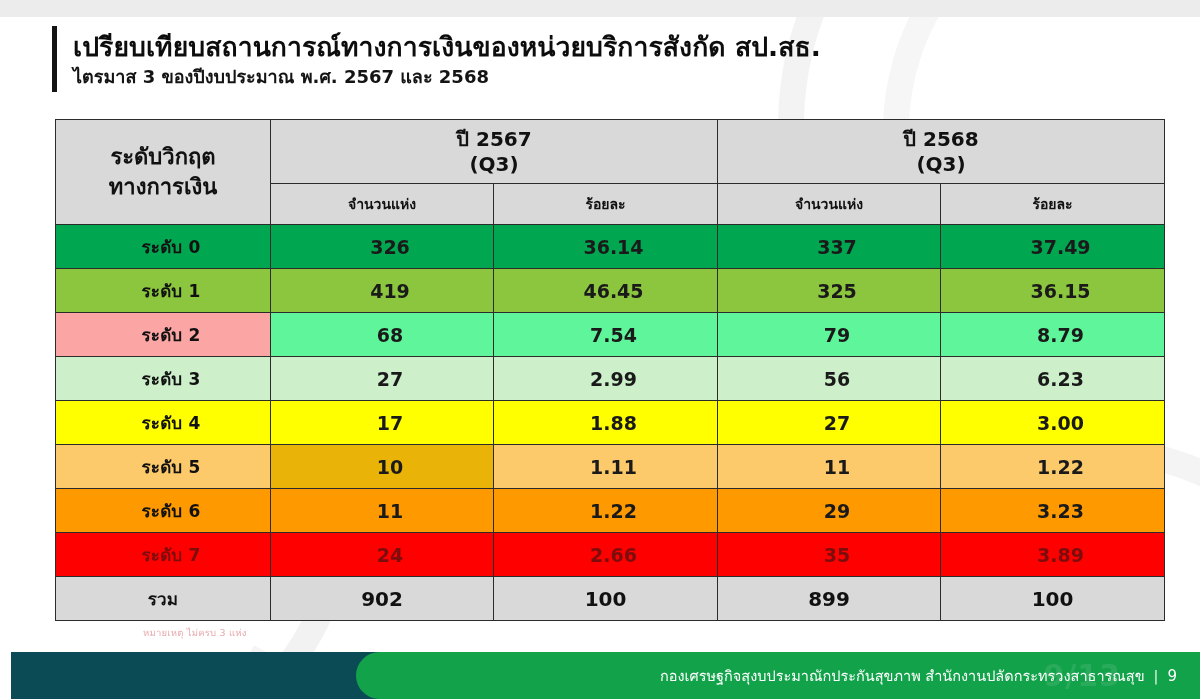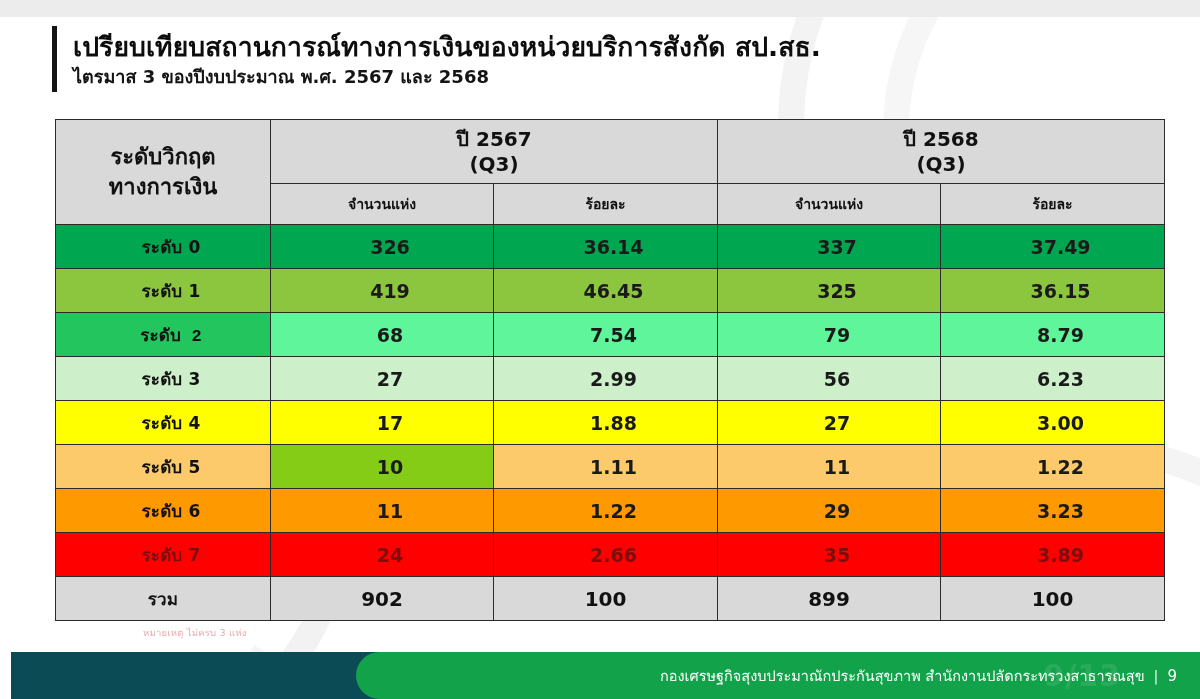--- a/index.html
+++ b/index.html
@@ -309,21 +309,21 @@
             <td class="val-cell" style="background: rgb(0, 166, 80);">37.49</td>
           </tr>
           <tr class="datarow lvl1">
             <td class="level-cell" style="background: rgb(140, 198, 62);">ระดับ 1</td>
             <td class="val-cell" style="background: rgb(140, 198, 62);">419</td>
             <td class="val-cell" style="background: rgb(140, 198, 62);">46.45</td>
             <td class="val-cell" style="background: rgb(140, 198, 62);">325</td>
             <td class="val-cell" style="background: rgb(140, 198, 62);">36.15</td>
           </tr>
           <tr class="datarow lvl2">
-            <td class="level-cell" style="background: #22c55e; font-family: Liberation Mono, monospace;">ระดับ 2</td>
+            <td class="level-cell" style="background: #fca5a5;">ระดับ 2</td>
             <td class="val-cell" style="background: rgb(95, 245, 155);">68</td>
             <td class="val-cell" style="background: rgb(95, 245, 155);">7.54</td>
             <td class="val-cell" style="background: rgb(95, 245, 155);">79</td>
             <td class="val-cell" style="background: rgb(95, 245, 155);">8.79</td>
           </tr>
           <tr class="datarow lvl3">
             <td class="level-cell" style="background: rgb(205, 240, 203);">ระดับ 3</td>
             <td class="val-cell" style="background: rgb(205, 240, 203);">27</td>
             <td class="val-cell" style="background: rgb(205, 240, 203);">2.99</td>
             <td class="val-cell" style="background: rgb(205, 240, 203);">56</td>
@@ -331,21 +331,21 @@
           </tr>
           <tr class="datarow lvl4">
             <td class="level-cell" style="background: rgb(255, 255, 0);">ระดับ 4</td>
             <td class="val-cell" style="background: rgb(255, 255, 0);">17</td>
             <td class="val-cell" style="background: rgb(255, 255, 0);">1.88</td>
             <td class="val-cell" style="background: rgb(255, 255, 0);">27</td>
             <td class="val-cell" style="background: rgb(255, 255, 0);">3.00</td>
           </tr>
           <tr class="datarow lvl5">
             <td class="level-cell" style="background: rgb(252, 201, 107);">ระดับ 5</td>
-            <td class="val-cell" style="background: #84cc16;">10</td>
+            <td class="val-cell" style="background: #eab308;">10</td>
             <td class="val-cell" style="background: rgb(252, 201, 107);">1.11</td>
             <td class="val-cell" style="background: rgb(252, 201, 107);">11</td>
             <td class="val-cell" style="background: rgb(252, 201, 107);">1.22</td>
           </tr>
           <tr class="datarow lvl6">
             <td class="level-cell" style="background: rgb(255, 153, 0);">ระดับ 6</td>
             <td class="val-cell" style="background: rgb(255, 153, 0);">11</td>
             <td class="val-cell" style="background: rgb(255, 153, 0);">1.22</td>
             <td class="val-cell" style="background: rgb(255, 153, 0);">29</td>
             <td class="val-cell" style="background: rgb(255, 153, 0);">3.23</td>

